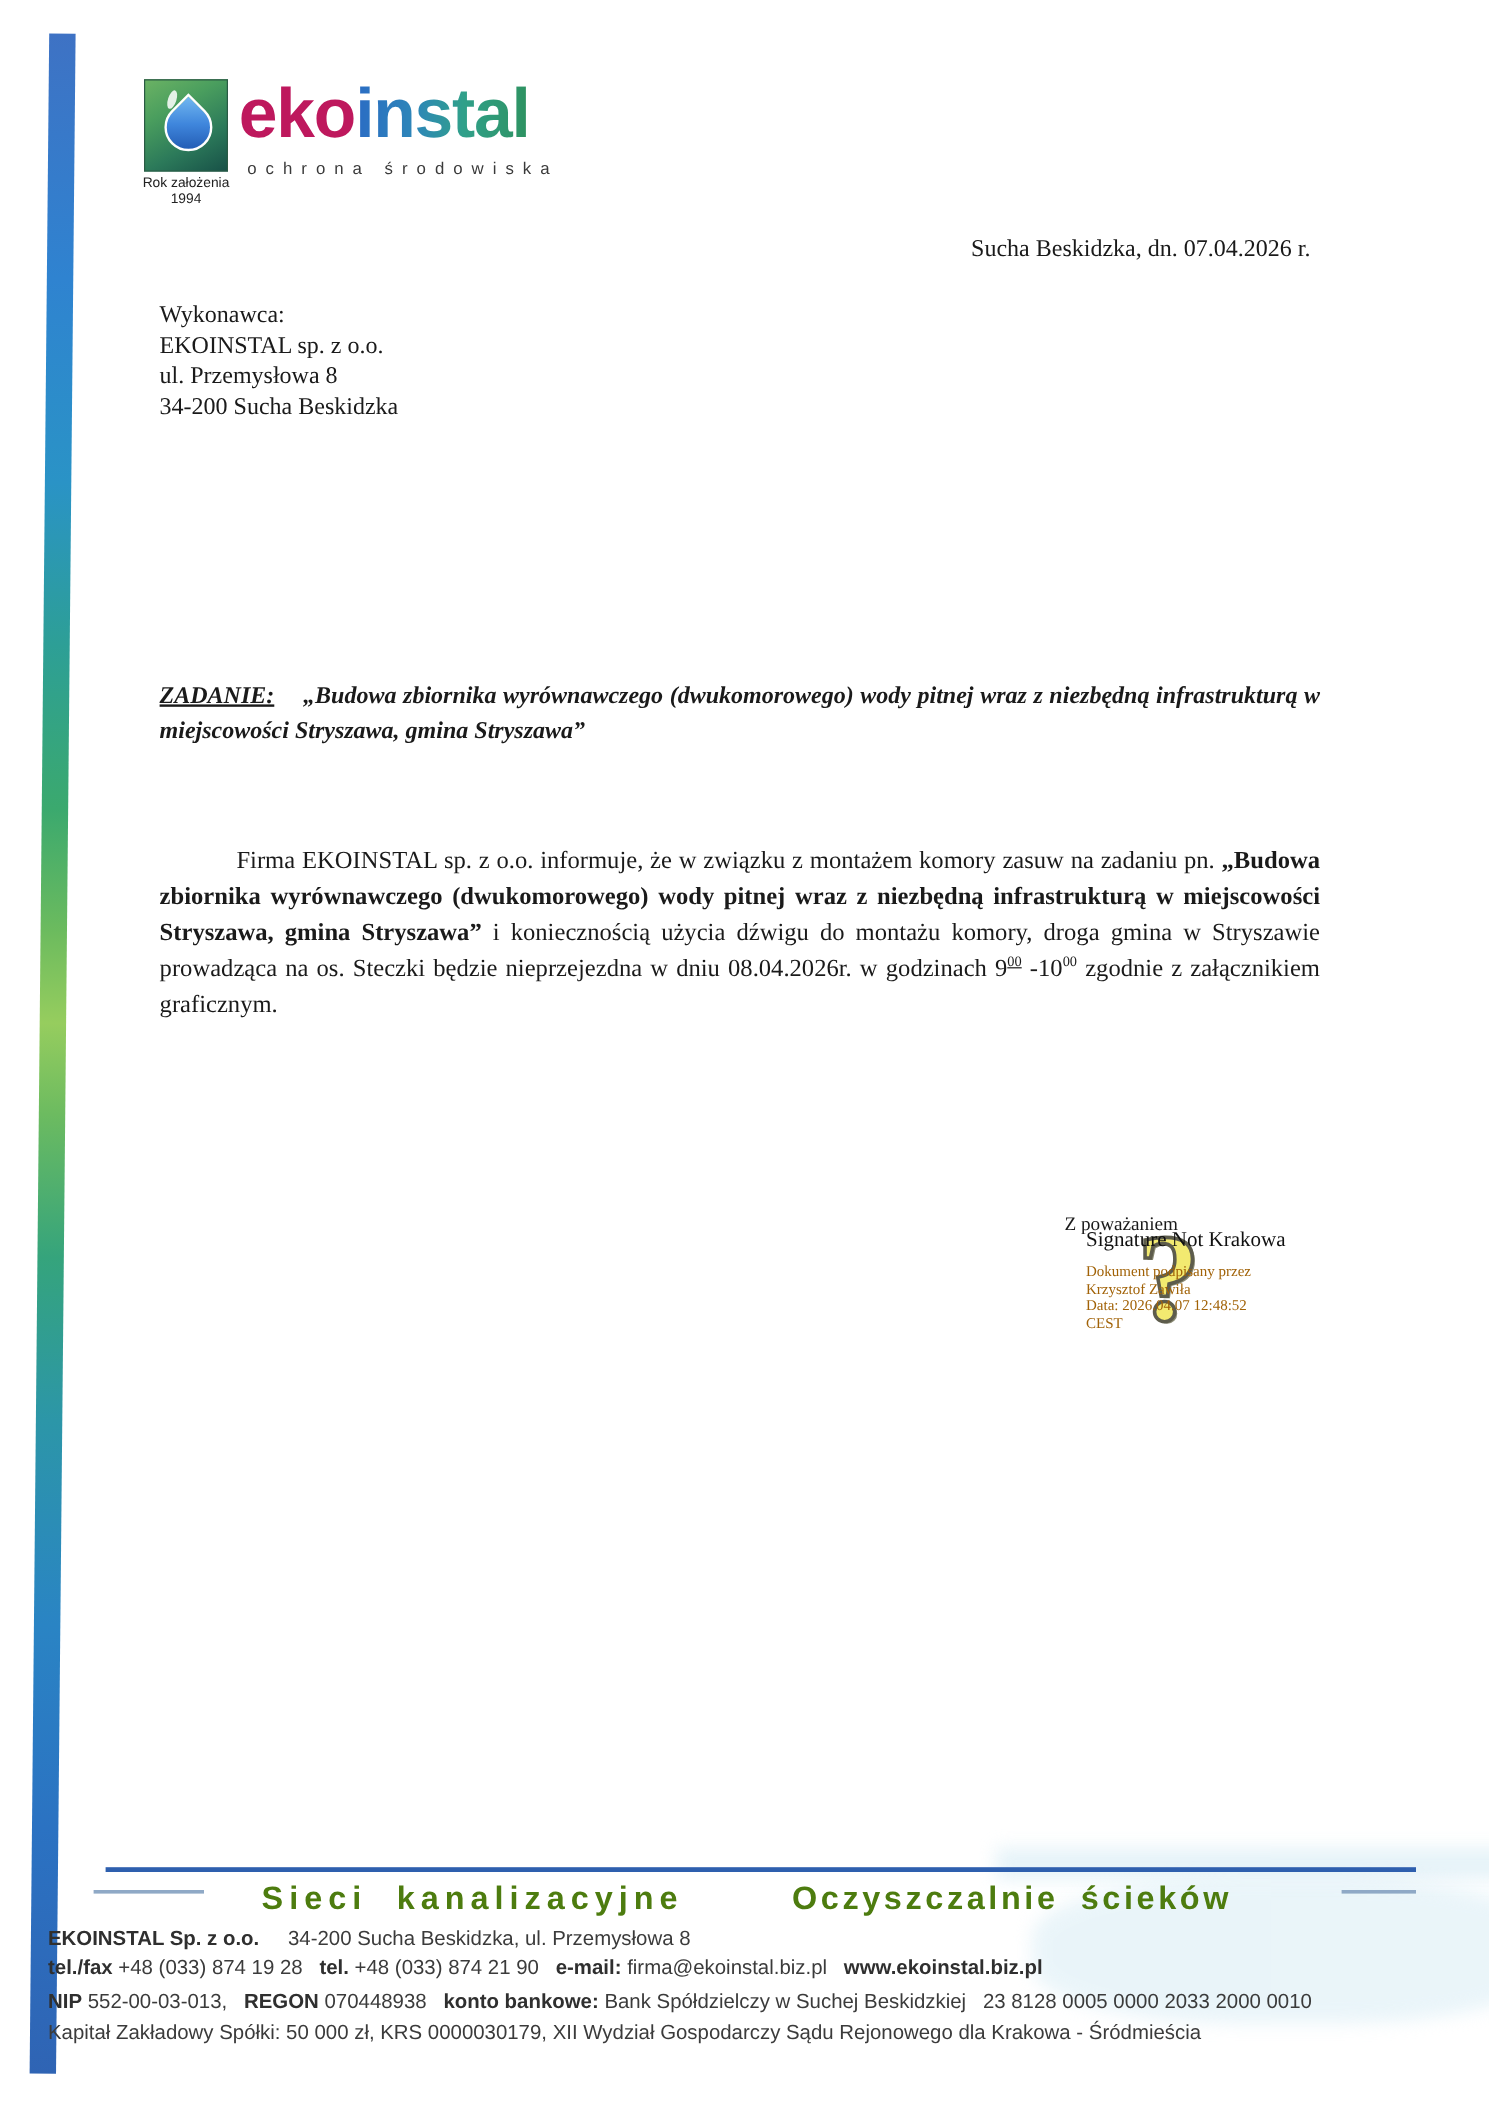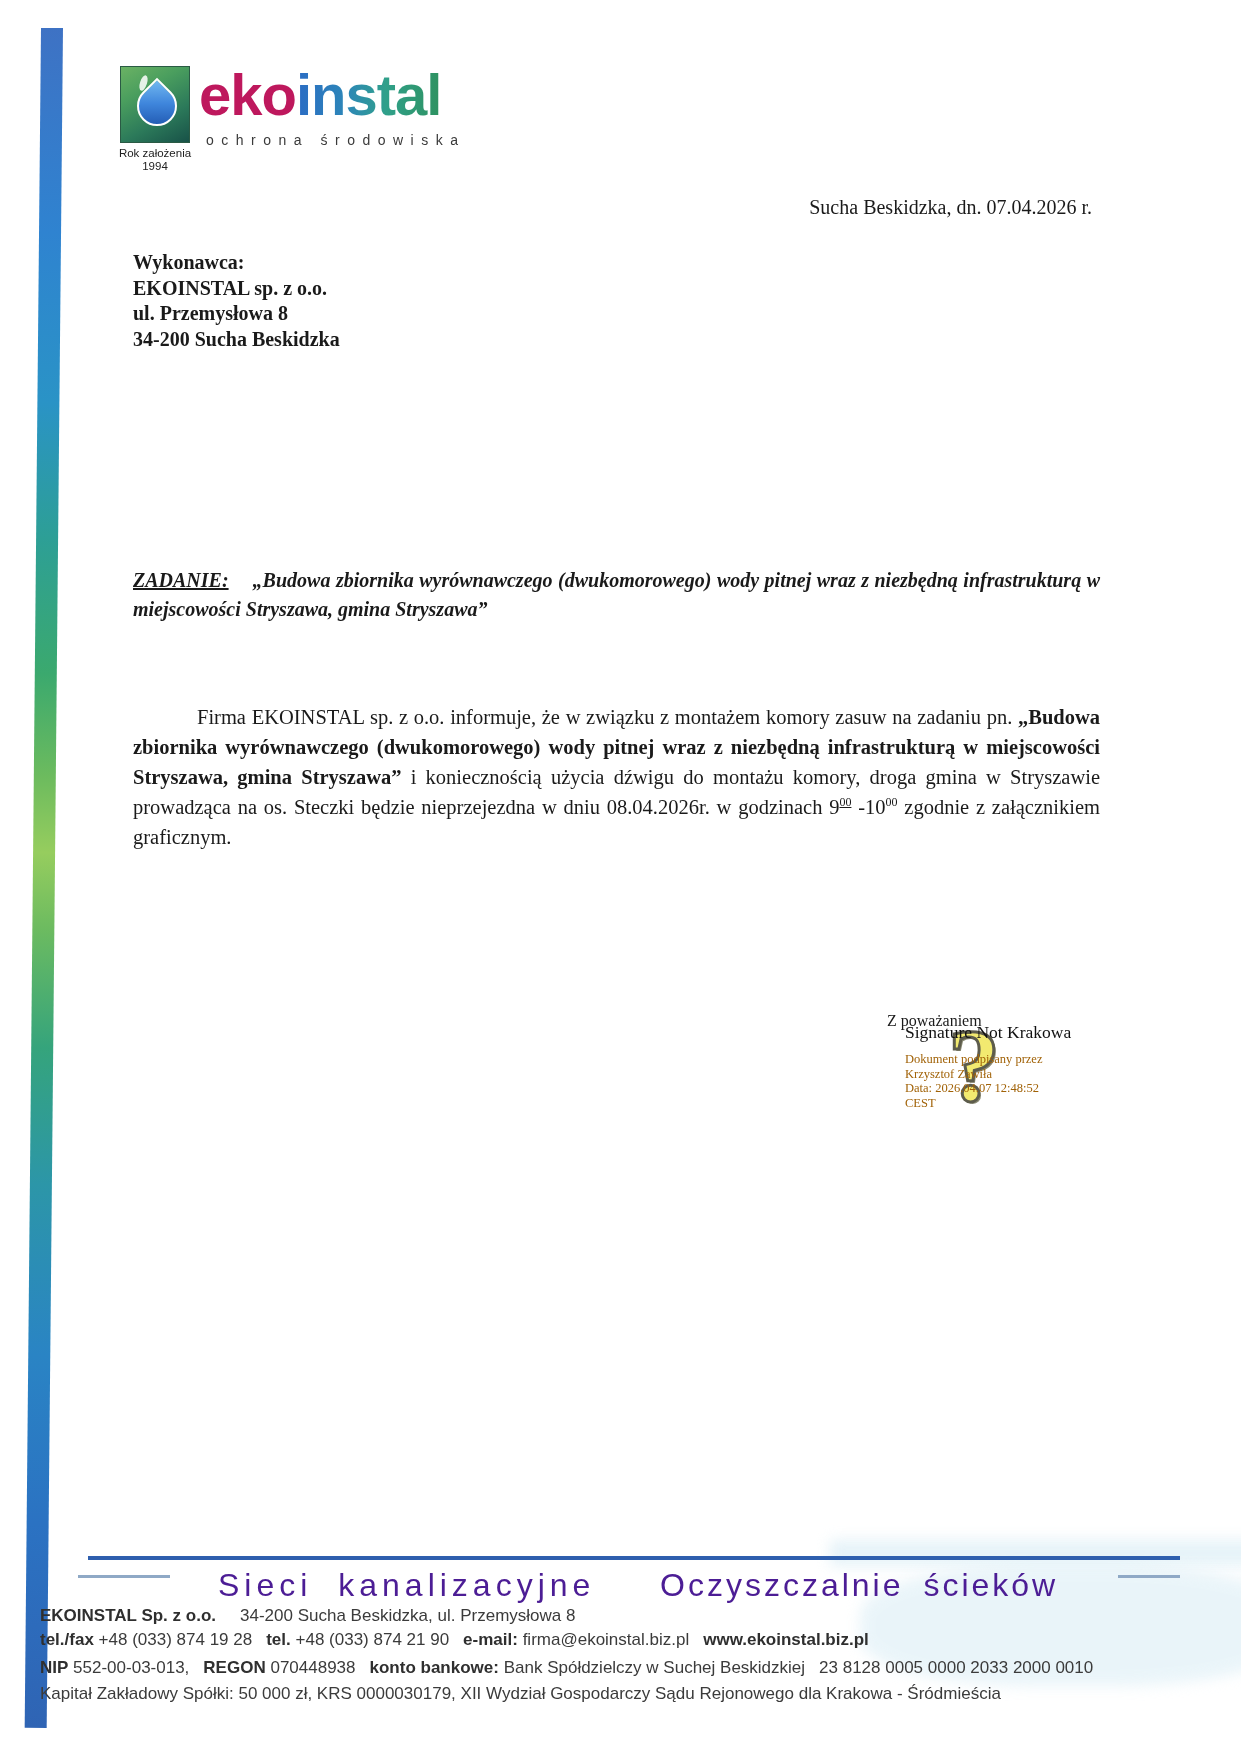--- a/index.html
+++ b/index.html
@@ -33,21 +33,21 @@
   @supports ((-webkit-background-clip:text) or (background-clip:text)){
     .brand .instal{
       background-image:linear-gradient(90deg,#2b6cc4 0%,#2d87b8 35%,#30a08a 62%,#2e9260 100%);
       -webkit-background-clip:text;background-clip:text;color:transparent;}
   }
   .tagline{position:absolute;left:206px;top:132px;font-family:"Liberation Sans",sans-serif;
     font-size:14px;letter-spacing:7.5px;color:#3a3a3a;}
 
   
   .date-line{position:absolute;right:149px;top:196px;font-size:20px;}
-  .party{position:absolute;font-weight:bold;font-size:20px;line-height:25.5px;}
+  .party{position:absolute;font-weight:normal;font-size:20px;line-height:25.5px;}
   .contractor{left:133px;top:250px;}
   .client{left:885px;top:392px;line-height:27px;}
 
   .task-para{position:absolute;left:133px;top:566px;width:967px;
     font-weight:bold;font-style:italic;font-size:20px;line-height:29px;text-align:justify;}
   .task-para .task-label{text-decoration:underline;margin-right:24px;}
 
   .body-para{position:absolute;left:133px;top:702px;width:967px;
     font-size:20.5px;line-height:30px;text-align:justify;text-indent:64px;}
   .body-para .b{font-weight:bold;}
@@ -67,21 +67,21 @@
   
   .wm{position:absolute;background:#d5ebf4;filter:blur(7px);z-index:0;}
   .wm1{left:830px;top:1540px;width:600px;height:26px;opacity:.6;}
   .wm2{left:860px;top:1566px;width:430px;height:120px;opacity:.5;border-radius:40%;}
   .footer{position:absolute;left:0;top:1556px;width:1241px;z-index:2;
     font-family:"Liberation Sans",sans-serif;color:#3b3b3b;}
   .footer-rule{position:absolute;left:88px;top:0;width:1092px;height:4px;background:#2e5fae;}
   .dash{position:absolute;top:19px;height:3px;background:#8fa9c6;}
   .dash-l{left:78px;width:92px;}
   .dash-r{left:1118px;width:62px;}
-  .service{position:absolute;top:11px;font-weight:normal;font-size:32px;color:#4c1d95;}
+  .service{position:absolute;top:11px;font-weight:bold;font-size:27px;color:#4d7c0f;}
   .service-left{left:218px;letter-spacing:5px;word-spacing:12px;}
   .service-right{left:660px;letter-spacing:3px;word-spacing:8px;}
   .f-center{position:absolute;left:40px;width:1200px;text-align:left;font-size:17px;white-space:nowrap;}
   .f-line2{top:50px;}
   .f-line3{top:74px;}
   .f-nip{top:102px;}
   .f-capital{top:128px;}
   .f-center .b{font-weight:bold;color:#2f2f2f;}
   .sp{display:inline-block;width:14px;}
   .sp-l{display:inline-block;width:24px;}

